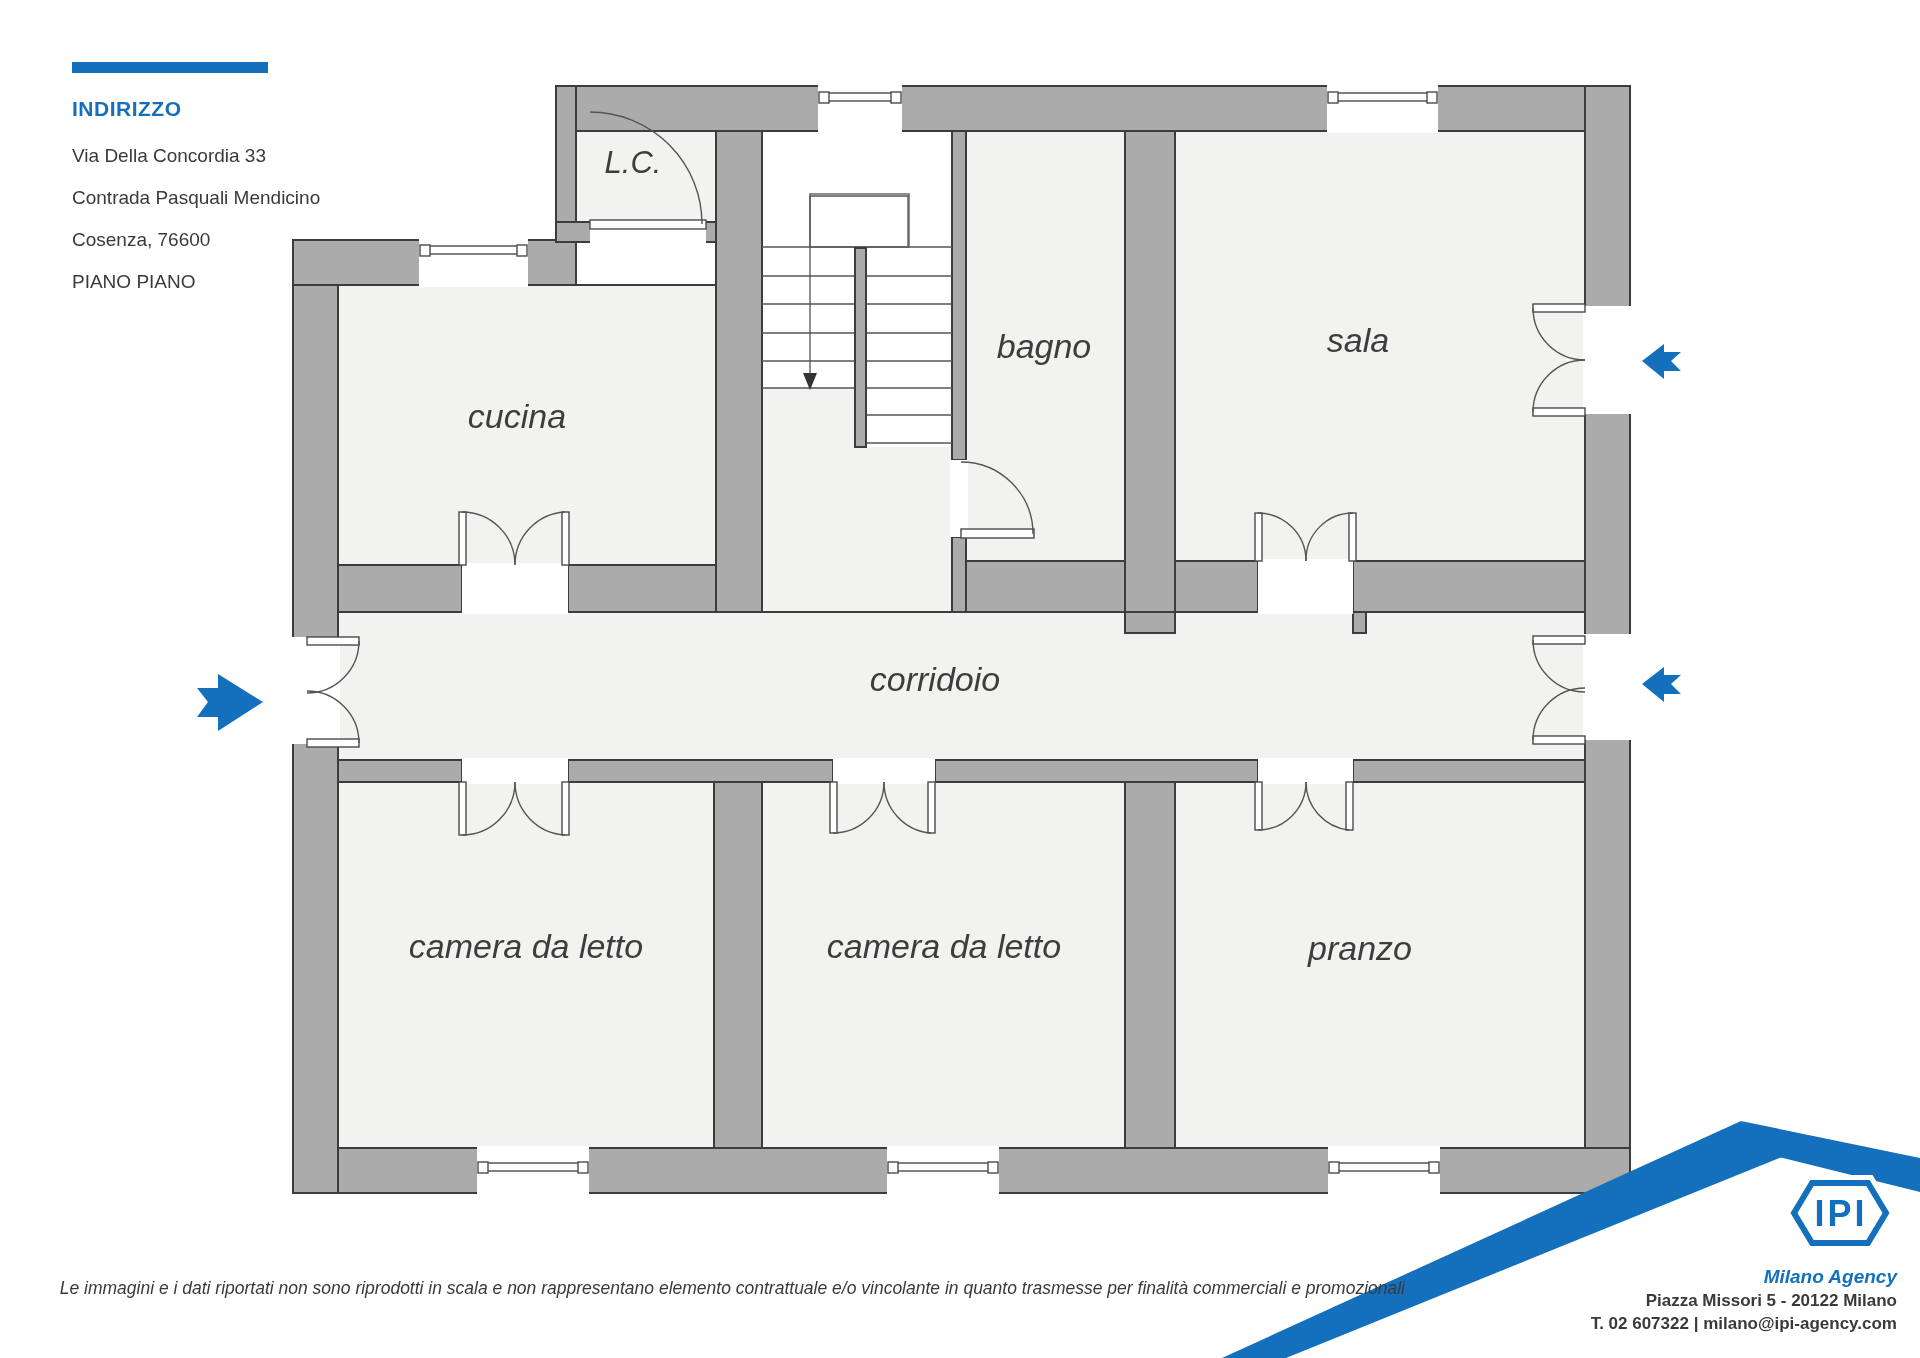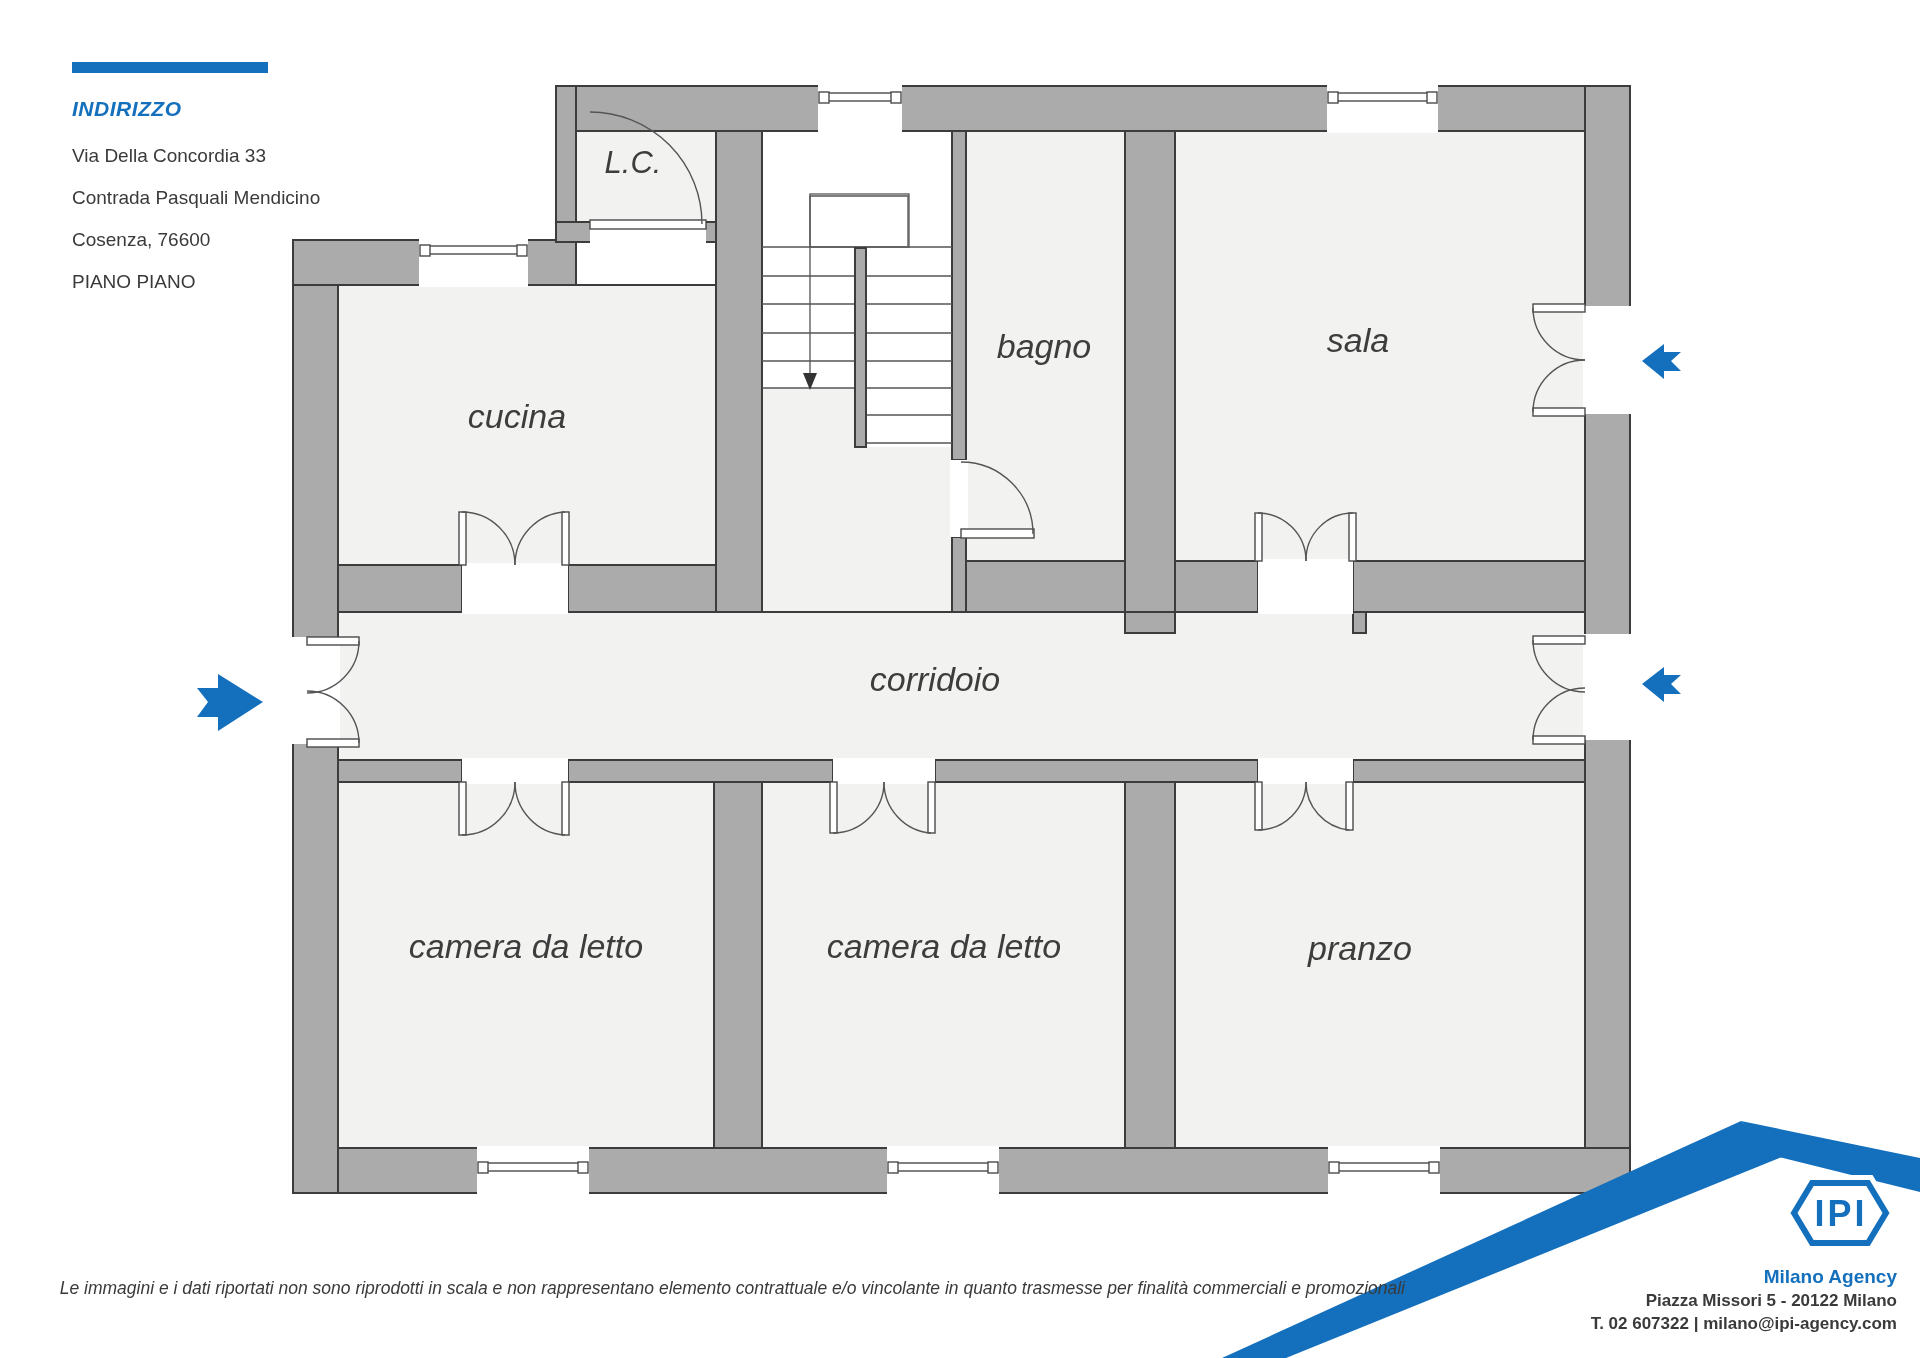--- a/index.html
+++ b/index.html
@@ -29,30 +29,30 @@
   .arrow{fill:var(--accent);}
   .swoosh{fill:var(--accent);}
   .hexhalo{fill:#ffffff;stroke:#ffffff;stroke-width:16;}
   .hex{fill:#ffffff;stroke:var(--accent);stroke-width:6;}
   .hextext{fill:var(--accent);font-weight:bold;font-size:36px;letter-spacing:3px;
            text-anchor:middle;font-family:"Liberation Sans","DejaVu Sans",sans-serif;}
 
   
   .address{position:absolute;left:72px;top:62px;width:320px;}
   .address .bar{width:196px;height:11px;background:var(--accent);margin-bottom:24px;}
-  .address h1{margin:12px 0 24px 0;font-size:21px;letter-spacing:.5px;color:var(--accent);font-weight:bold;font-style:italic;}
+  .address h1{margin:12px 0 24px 0;font-size:21px;letter-spacing:.5px;color:var(--accent);font-weight:bold;}
   .address .line{font-size:19px;color:var(--text);margin-bottom:20px;}
 
   
   .disclaimer{position:absolute;left:55px;top:1278px;width:1350px;font-size:17.5px;
               font-style:italic;color:var(--text);text-align:right;}
 
   
   .agency{position:absolute;right:23px;top:1266px;text-align:right;}
-  .agency .name{color:var(--accent);font-weight:bold;font-size:19px;margin-bottom:3px;}
+  .agency .name{color:var(--accent);font-weight:bold;font-size:19px;margin-bottom:3px;font-style:italic;}
   .agency .line{color:var(--text);font-weight:bold;font-size:17px;margin-bottom:3px;}
 </style>
 </head>
 <body>
 
 <div class="canvas">
 
   <svg class="plan-svg" viewBox="0 0 1920 1358">
 
     <g>

